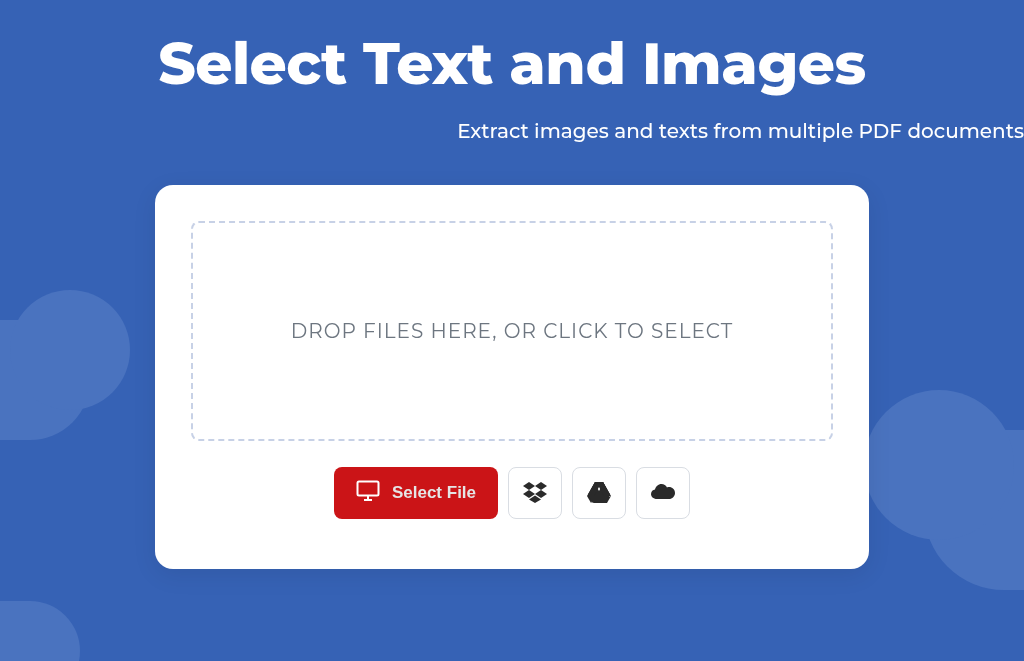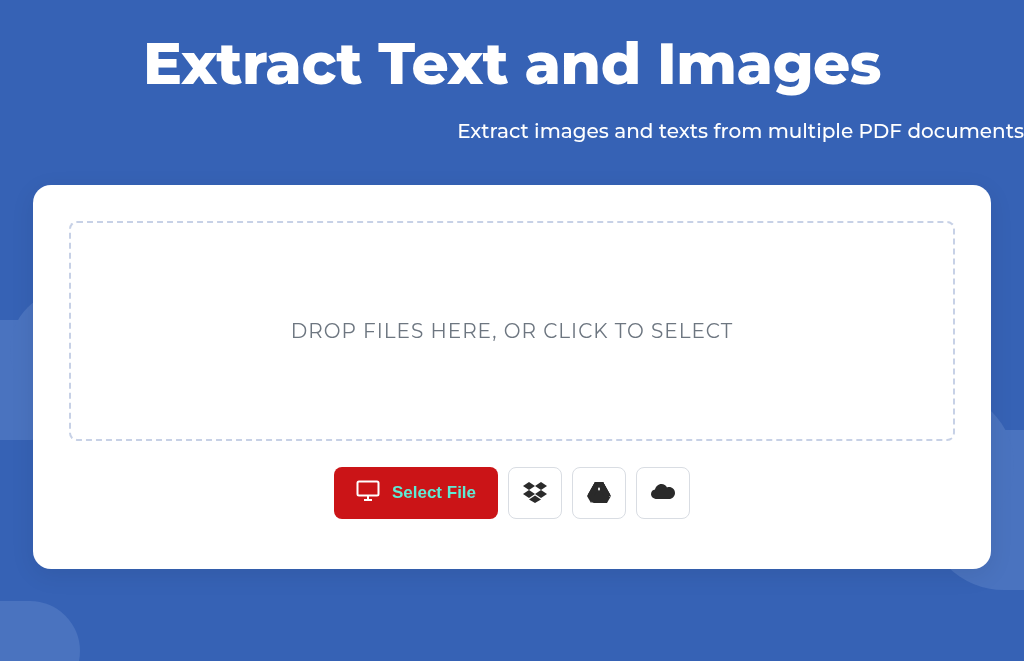--- a/index.html
+++ b/index.html
@@ -36,21 +36,21 @@
   .page-subtitle {
     color: #ffffff;
     font-size: 20px;
     font-weight: 500;
     text-align: right;
     margin-top: 20px;
   }
   .card {
     position: relative;
     background: #ffffff;
-    width: 958px;
+    width: 714px;
     margin: 42px auto 12px auto;
     border-radius: 18px;
     padding: 36px 36px 50px 36px;
     box-shadow: 0 6px 24px rgba(0,0,0,0.08);
   }
   .dropzone {
     border: 2px dashed #c7d1e6;
     border-radius: 8px;
     height: 220px;
     display: flex;
@@ -66,21 +66,21 @@
     text-align: center;
   }
   .button-row {
     display: flex;
     gap: 10px;
     justify-content: center;
     margin-top: 26px;
   }
   .btn-primary {
     background: #cb1417;
-    color: #5eead4;
+    color: #e5e5e5;
     border: none;
     border-radius: 8px;
     padding: 16px 22px;
     height: 52px;
     display: flex;
     align-items: center;
     gap: 12px;
     font-size: 17px;
     font-weight: 700;
     cursor: pointer;
@@ -99,21 +99,21 @@
   }
   .btn-icon svg { width: 24px; height: 22px; fill: #2a2a2a; }
 </style>
 </head>
 <body>
 
 <div class="cloud c1"></div>
 <div class="cloud c2"></div>
 <div class="cloud c3"></div>
 
-<h1 class="page-title">Extract Text and Images</h1>
+<h1 class="page-title">Select Text and Images</h1>
 <p class="page-subtitle">Extract images and texts from multiple PDF documents</p>
 
 <div class="card">
   <div class="dropzone">
     <span class="dropzone-text">DROP FILES HERE, OR CLICK TO SELECT</span>
   </div>
 
   <div class="button-row">
 
     <button class="btn-primary">

